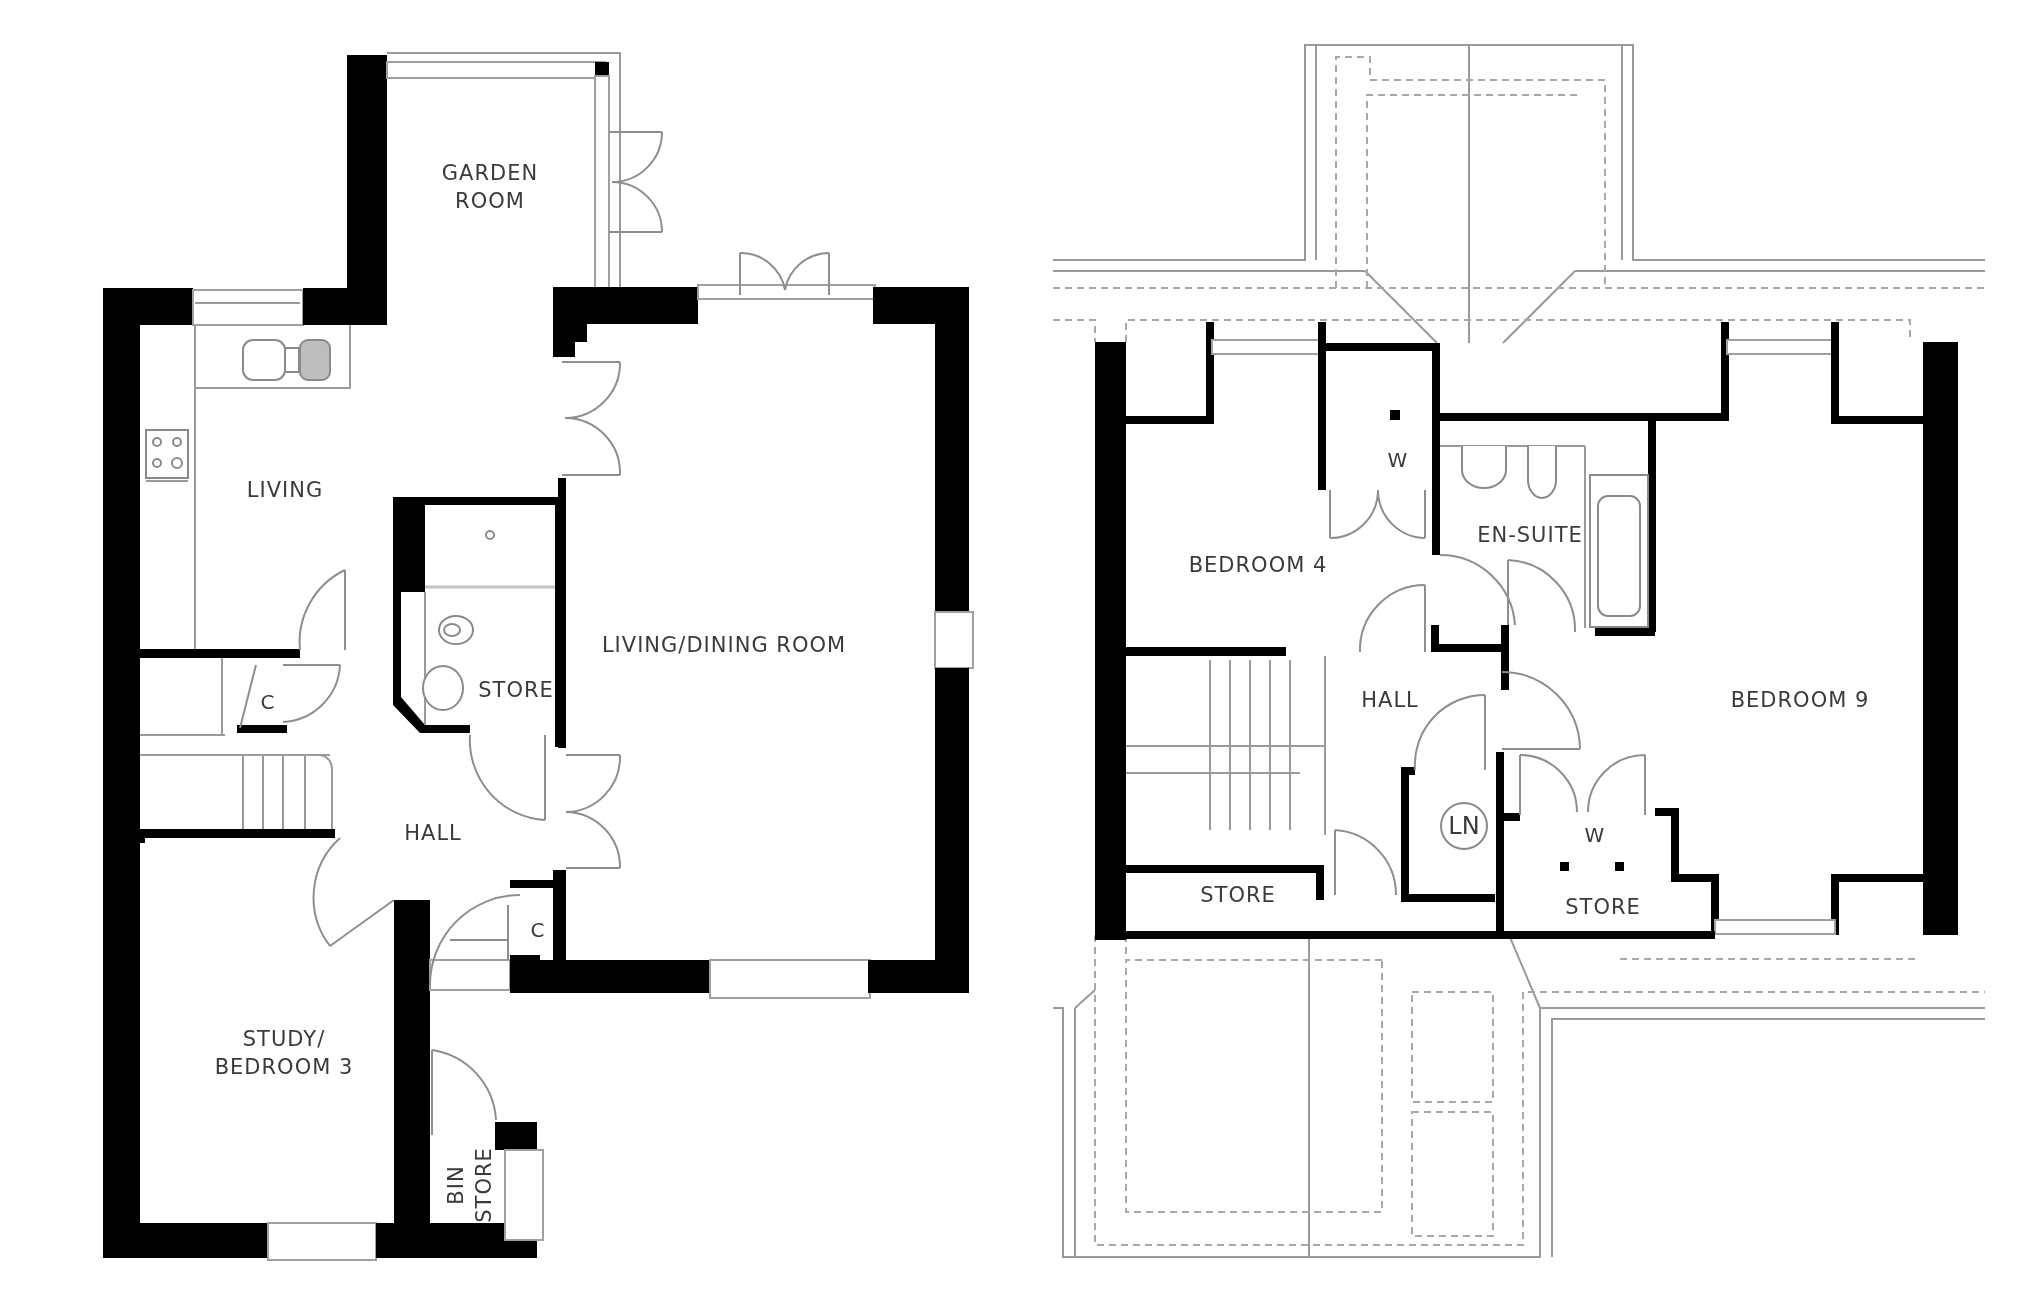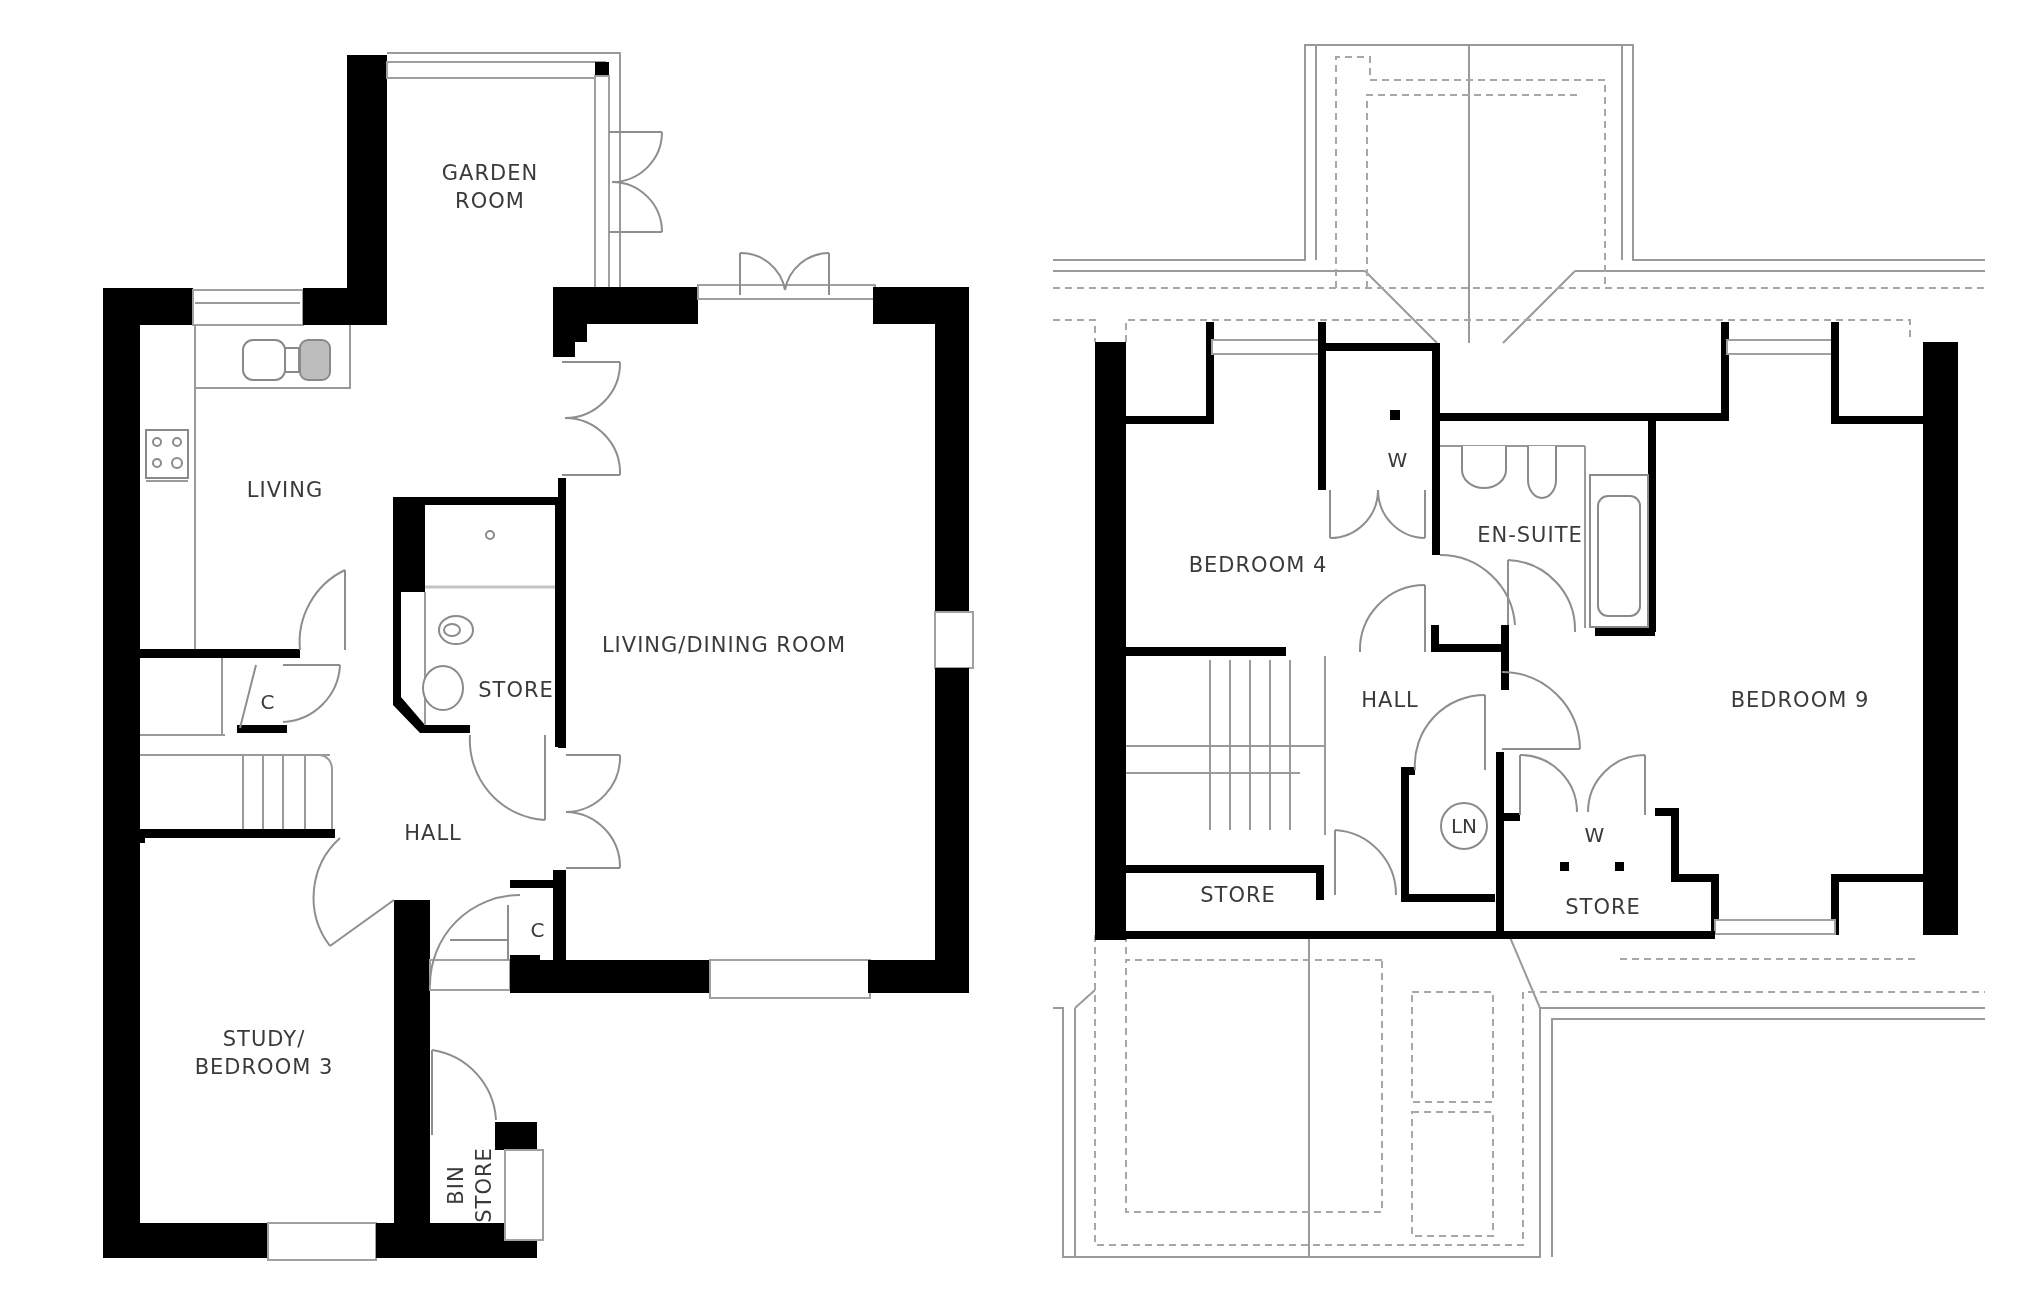--- a/index.html
+++ b/index.html
@@ -9,21 +9,21 @@
   .thin { stroke: #000000; stroke-width: 8; fill: none; }
   .grey { stroke: #9a9a9a; stroke-width: 2; fill: none; }
   .lgrey { stroke: #c4c4c4; stroke-width: 3; fill: none; }
   .dash { stroke: #a8a8a8; stroke-width: 2; fill: none; stroke-dasharray: 7 5; }
   .fix { stroke: #8a8a8a; stroke-width: 2; fill: #ffffff; }
   .glass { fill: #ffffff; stroke: #a0a0a0; stroke-width: 2; }
   .door { stroke: #8e8e8e; stroke-width: 2; fill: none; }
   .label { position: absolute; color: #3a3a3a; font-size: 21px; letter-spacing: 1px; text-align: center; white-space: pre-line; line-height: 28px; transform: translate(-50%, -50%); font-family: "DejaVu Sans", sans-serif; }
   .label.small { font-size: 20px; }
   .label.vert { transform: translate(-50%, -50%) rotate(-90deg); }
-  .circle-tag { position: absolute; width: 44px; height: 44px; border: 2px solid #8a8a8a; border-radius: 50%; transform: translate(-50%, -50%); display: flex; align-items: center; justify-content: center; color: #3a3a3a; font-size: 20px; }
+  .circle-tag { position: absolute; width: 44px; height: 44px; border: 2px solid #8a8a8a; border-radius: 50%; transform: translate(-50%, -50%); display: flex; align-items: center; justify-content: center; color: #3a3a3a; font-size: 24px; }
 </style>
 </head>
 <body>
 
 <svg width="2026" height="1316" viewBox="0 0 2026 1316">
 
   <g>
 
     <rect class="wall" x="347" y="55" width="40" height="270"></rect>
     <rect class="glass" x="387" y="62" width="218" height="16"></rect>
@@ -280,21 +280,21 @@
 </svg>
 
 <div class="label" style="left:490px;top:187px">GARDEN
 ROOM</div>
 <div class="label" style="left:285px;top:490px">LIVING</div>
 <div class="label" style="left:724px;top:645px">LIVING/DINING ROOM</div>
 <div class="label" style="left:516px;top:690px">STORE</div>
 <div class="label" style="left:433px;top:833px">HALL</div>
 <div class="label small" style="left:268px;top:702px">C</div>
 <div class="label small" style="left:538px;top:930px">C</div>
-<div class="label" style="left:264px;top:1053px">STUDY/
+<div class="label" style="left:284px;top:1053px">STUDY/
 BEDROOM 3</div>
 <div class="label vert" style="left:470px;top:1185px">BIN
 STORE</div>
 
 <div class="label" style="left:1258px;top:565px">BEDROOM 4</div>
 <div class="label small" style="left:1398px;top:460px">W</div>
 <div class="label" style="left:1530px;top:535px">EN-SUITE</div>
 <div class="label" style="left:1800px;top:700px">BEDROOM 9</div>
 <div class="label" style="left:1390px;top:700px">HALL</div>
 <div class="circle-tag" style="left:1464px;top:826px">LN</div>

